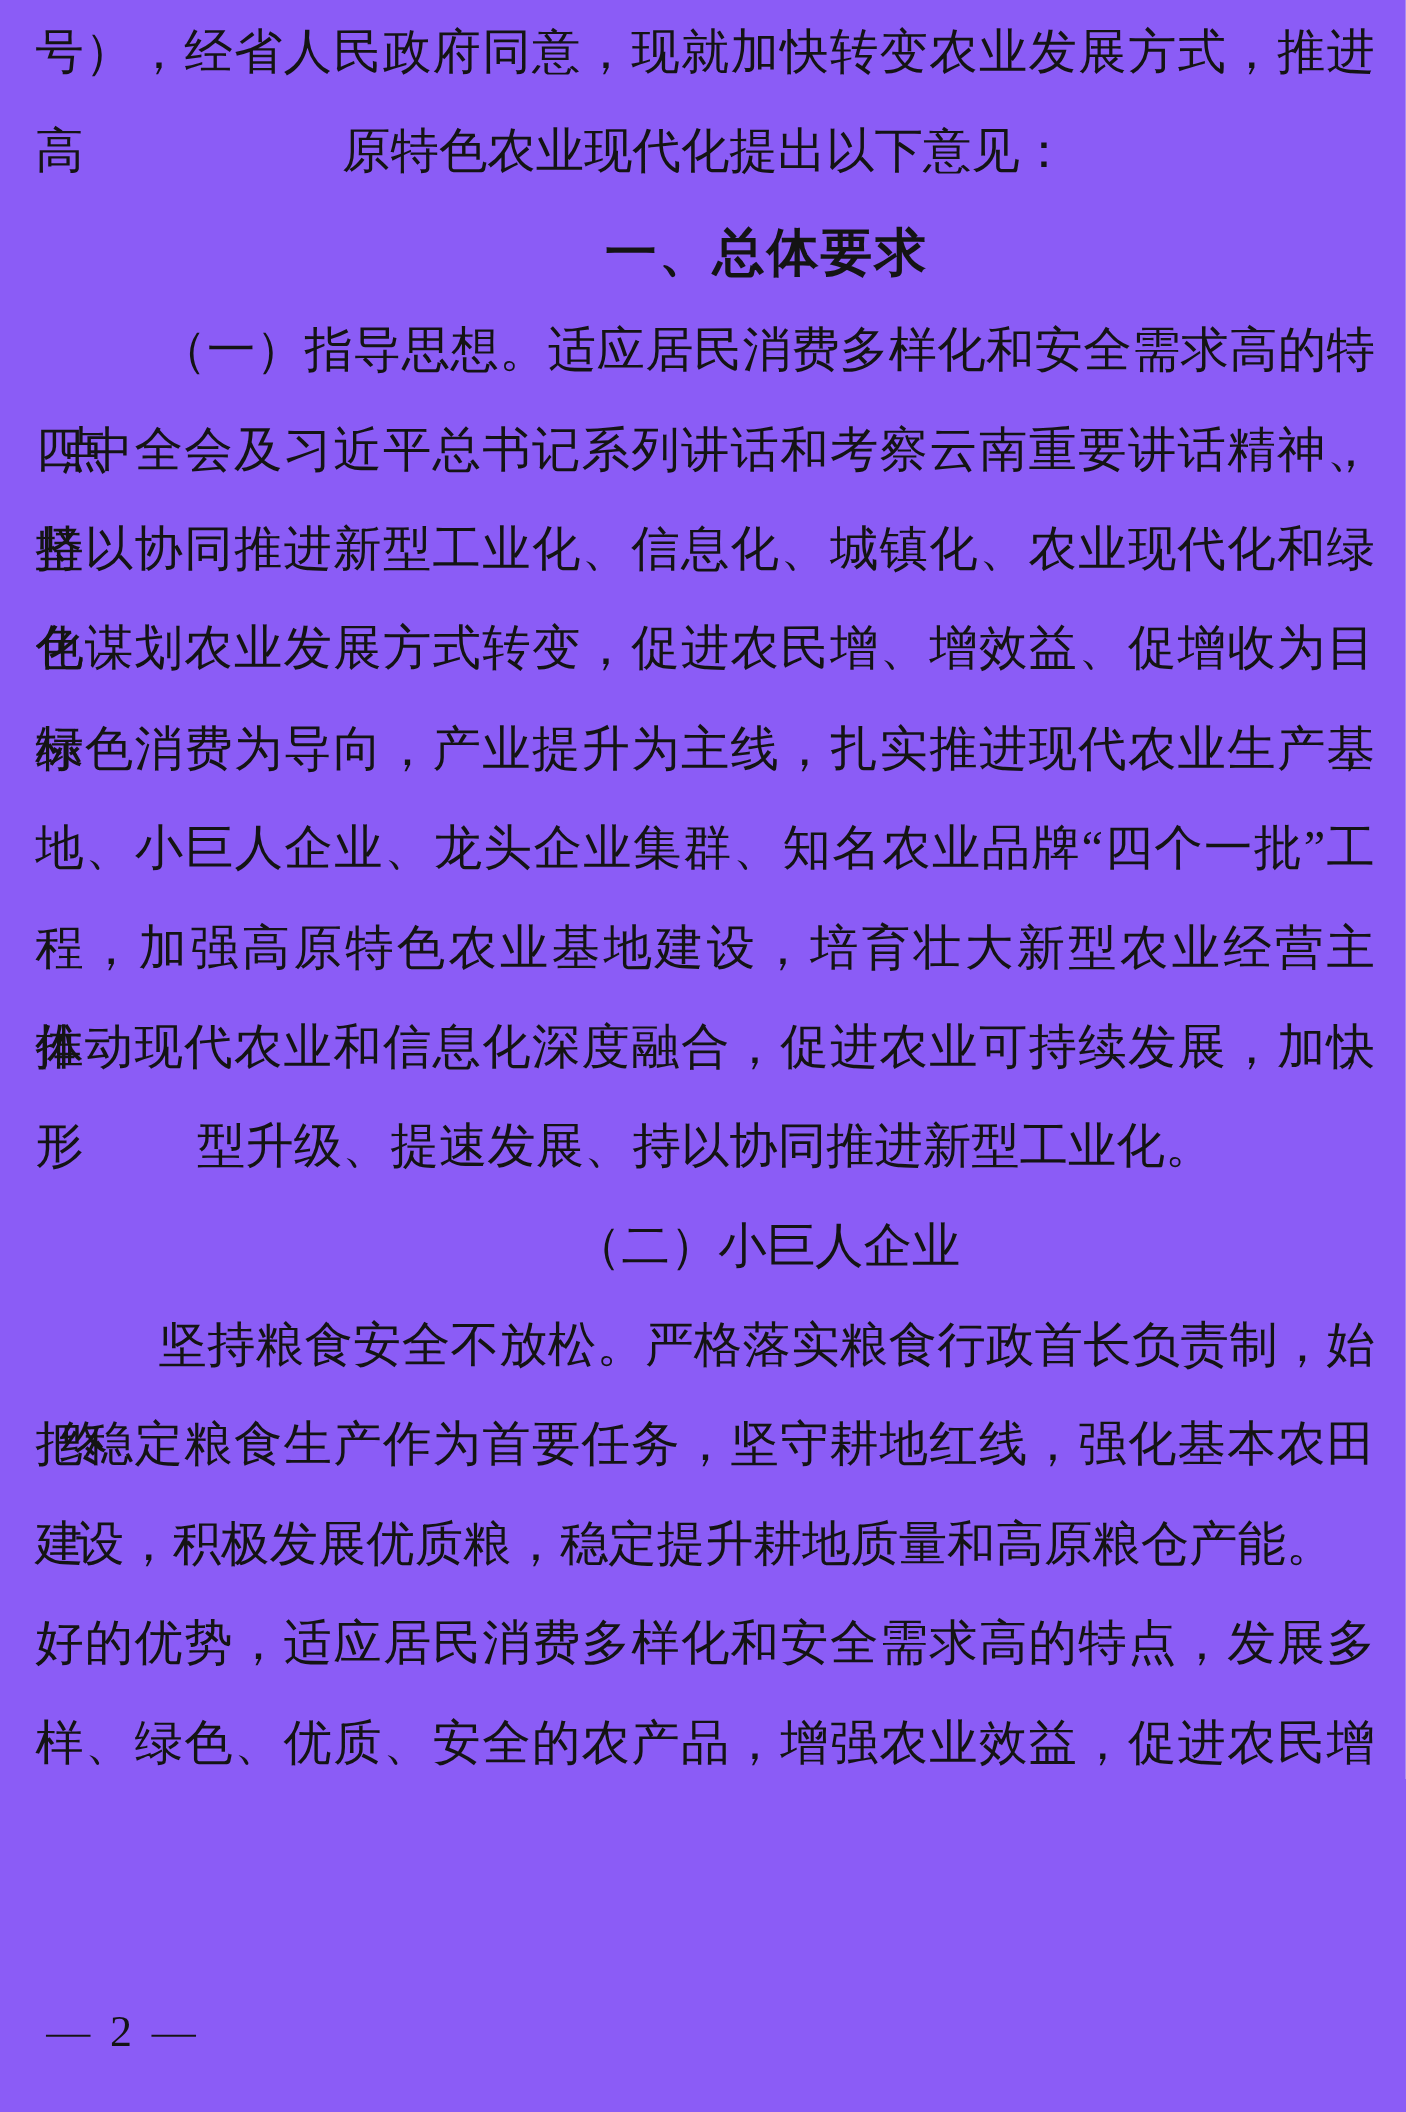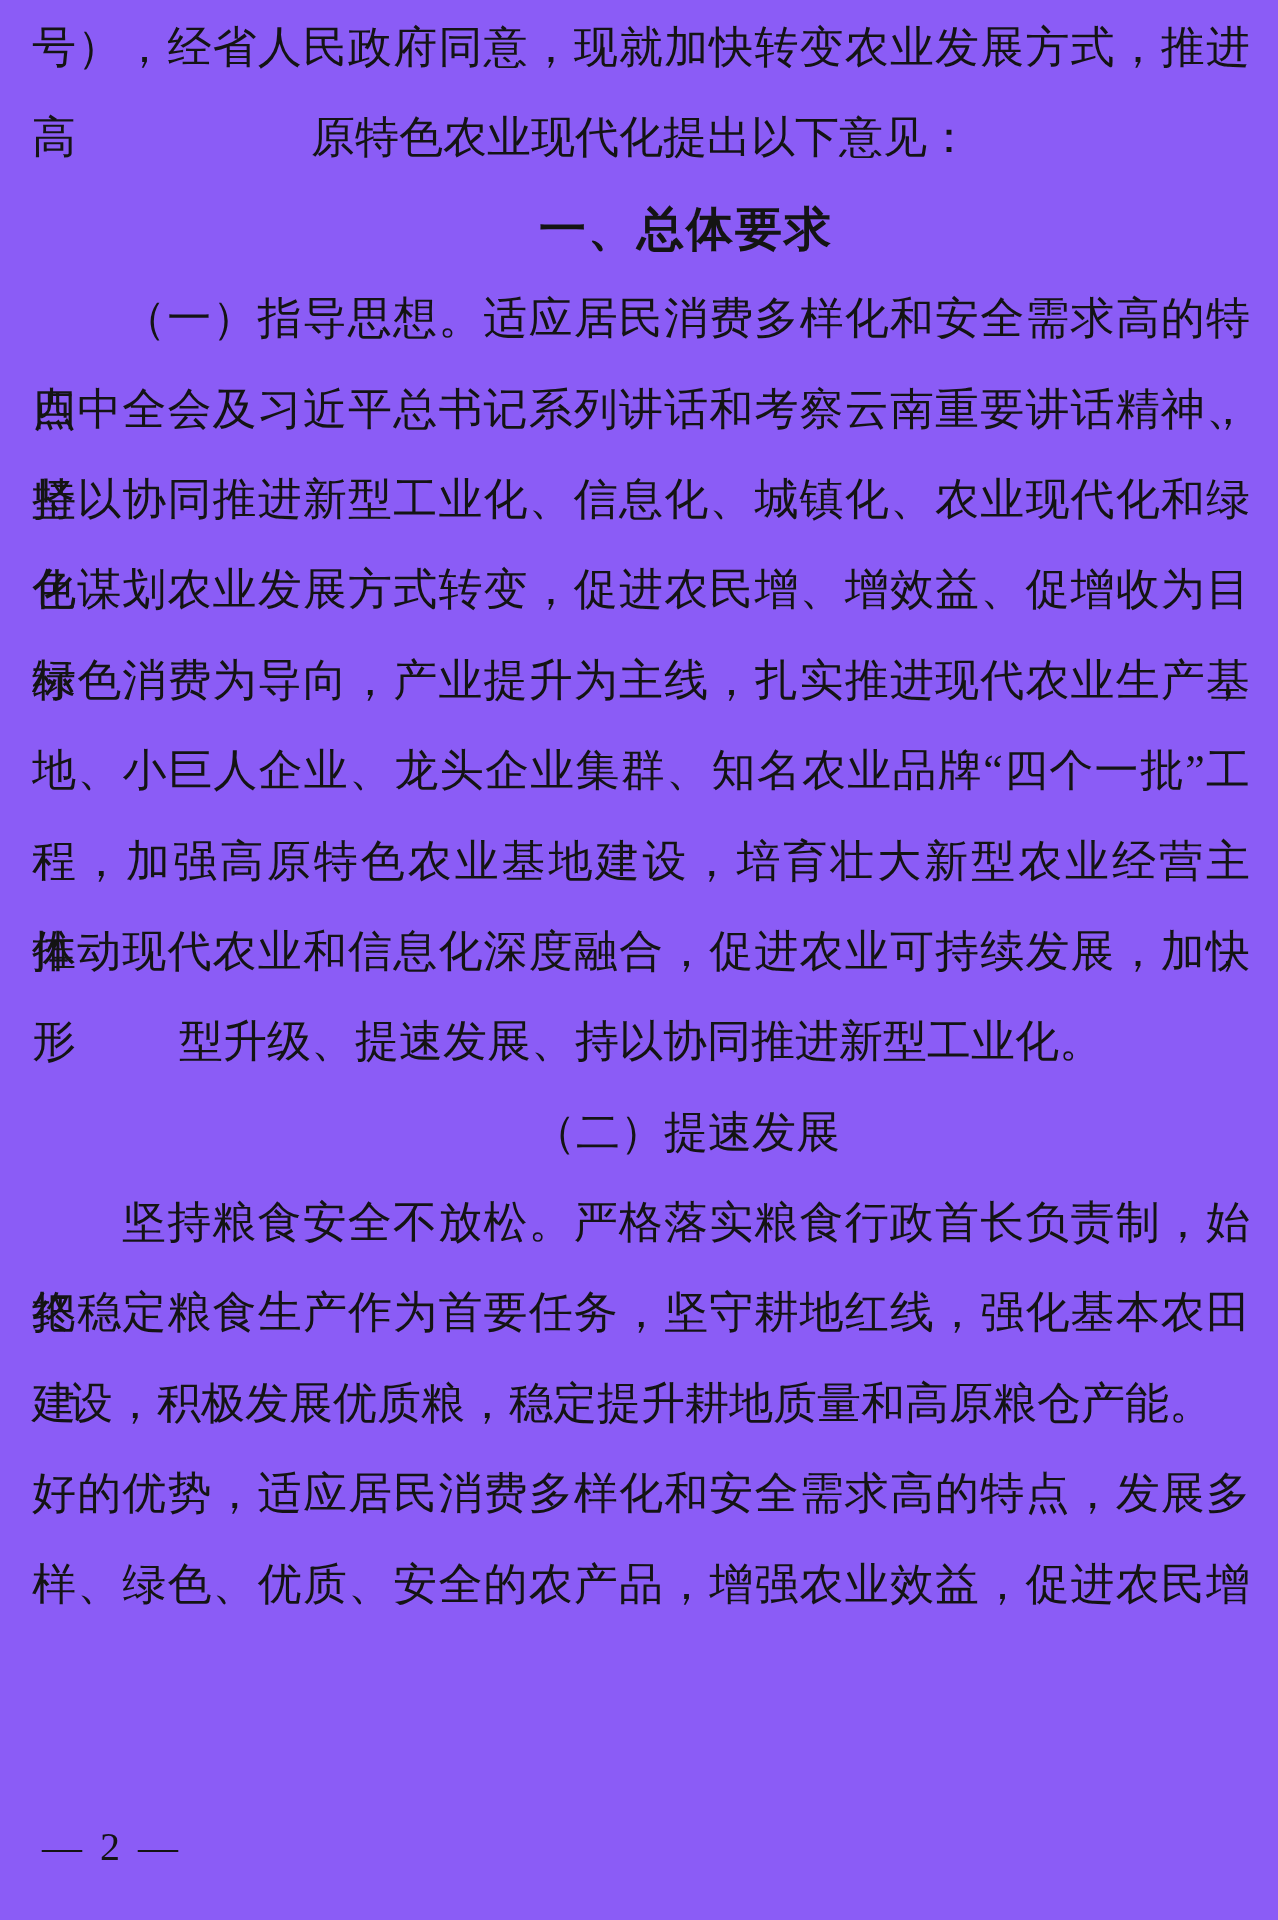--- a/index.html
+++ b/index.html
@@ -31,20 +31,21 @@
     white-space: normal;
     overflow: visible;
     text-align: center;
   }
   .line.justify {
     text-align: justify;
     text-align-last: justify;
   }
   .line.indent-2 {
     text-indent: 90px;
+    margin-left: 22px;
   }
   .line.heading {
     font-family: "Liberation Sans", "DejaVu Sans", sans-serif;
     font-weight: 700;
     font-size: 47px;
     letter-spacing: 2px;
   }
   .footer {
     position: absolute;
     left: 42px;
@@ -72,21 +73,21 @@
       <div class="line heading indent-2">一、总体要求</div>
       <div class="line indent-2 justify">（一）指导思想。适应居民消费多样化和安全需求高的特点、</div>
       <div class="line justify">四中全会及习近平总书记系列讲话和考察云南重要讲话精神，坚</div>
       <div class="line justify">持以协同推进新型工业化、信息化、城镇化、农业现代化和绿色</div>
       <div class="line justify">化谋划农业发展方式转变，促进农民增、增效益、促增收为目标，</div>
       <div class="line justify">绿色消费为导向，产业提升为主线，扎实推进现代农业生产基</div>
       <div class="line justify">地、小巨人企业、龙头企业集群、知名农业品牌“四个一批”工</div>
       <div class="line justify">程，加强高原特色农业基地建设，培育壮大新型农业经营主体，</div>
       <div class="line justify">推动现代农业和信息化深度融合，促进农业可持续发展，加快形</div>
       <div class="line">型升级、提速发展、持以协同推进新型工业化。</div>
-      <div class="line indent-2">（二）提速发展</div>
+      <div class="line indent-2">（二）小巨人企业</div>
       <div class="line indent-2 justify">坚持粮食安全不放松。严格落实粮食行政首长负责制，始终</div>
       <div class="line justify">把稳定粮食生产作为首要任务，坚守耕地红线，强化基本农田建</div>
       <div class="line">设，积极发展优质粮，稳定提升耕地质量和高原粮仓产能。</div>
       <div class="line justify">好的优势，适应居民消费多样化和安全需求高的特点，发展多</div>
       <div class="line justify">样、绿色、优质、安全的农产品，增强农业效益，促进农民增</div>
     </div>
 
   <div class="footer">
     <span class="dash">—</span>
     <span>2</span>

